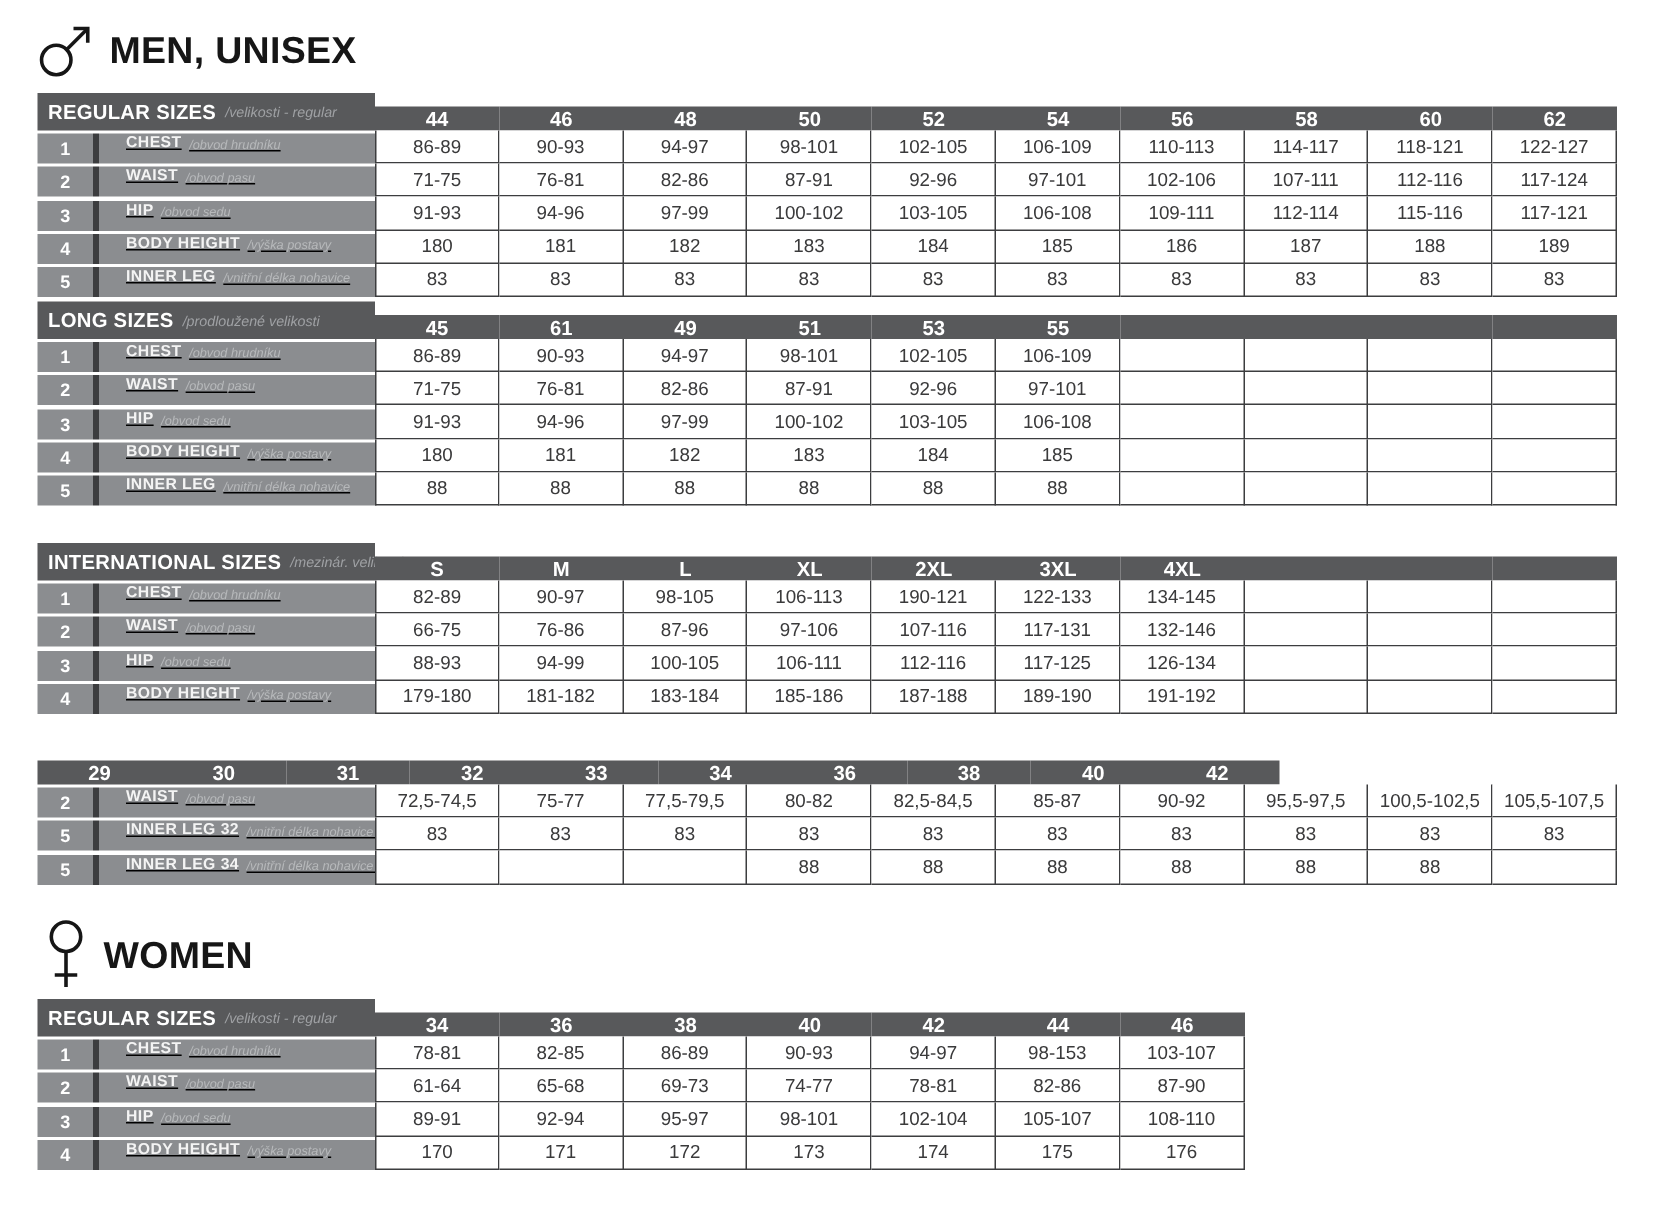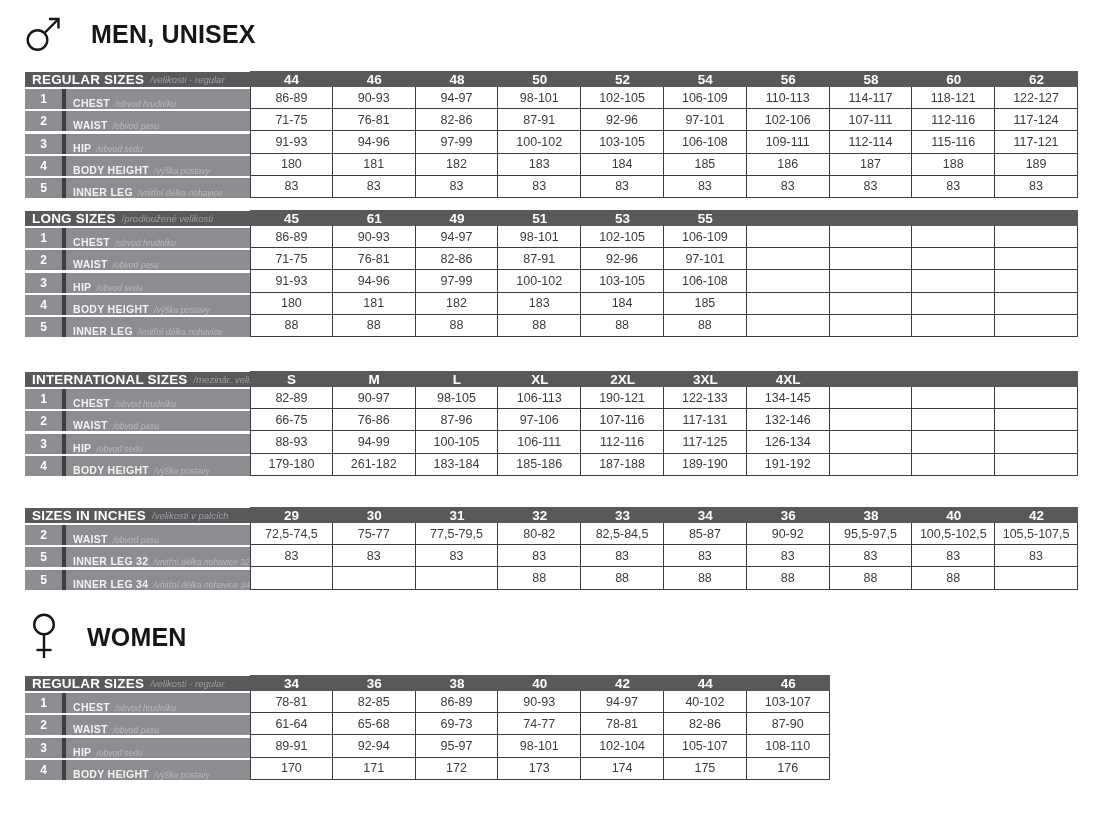--- a/index.html
+++ b/index.html
@@ -1,31 +1,31 @@
 <!DOCTYPE html>
 <html style="--c-header_bg: #58595b; --c-label_bg: #8b8d90; --c-border: #3c3d3f; --c-value_text: #3a3a3b;"><head>
 <meta charset="utf-8">
 <style>
   html,body { margin:0; padding:0; background:#fff; }
   .page {
     position:relative; width:1104px; height:820px; background:#fff;
     font-family:"Liberation Sans", sans-serif; overflow:hidden;
   }
-  .sec-title { position:absolute; display:flex; align-items:center;gap:18px; }
+  .sec-title { position:absolute; display:flex; align-items:center; }
   .sec-title svg { flex:0 0 auto; }
   .sec-title .title-text {
     font-size:25px; font-weight:700; color:#161616; letter-spacing:0.2px;
     margin-left:11px; white-space:nowrap;
   }
   .tbl { position:absolute; }
   .thead { display:flex; align-items:flex-end; height:28px; }
   .th-label {
-    width:225px; height:15px; box-sizing:border-box;
+    width:225px; height:25px; box-sizing:border-box;
     background:var(--c-header_bg,#58595b);
-    display:flex; align-items:flex-start; padding-left:7px;
+    display:flex; align-items:center; padding-left:7px;
   }
   .th-label .t-title {
     color:#fff; font-size:13.5px; font-weight:700; letter-spacing:0.2px; white-space:nowrap;
   }
   .th-label .t-sub {
     color:#9fa1a4; font-size:9.5px; font-style:italic; margin-left:6px;
     margin-top:2px; white-space:nowrap;
   }
   .th-col {
     width:82.8px; height:16px; box-sizing:border-box;
@@ -37,21 +37,21 @@
   .td-num {
     width:37px; height:20px; margin-top:2.2px;
     background:var(--c-label_bg,#8b8d90);
     color:#fff; font-size:12px; font-weight:700;
     text-align:center; line-height:20px;
   }
   .td-sep { width:4px; height:20px; margin-top:2.2px; background:var(--c-border,#3c3d3f); }
   .td-label {
     width:184px; height:20px; margin-top:2.2px; box-sizing:border-box;
     background:var(--c-label_bg,#8b8d90);
-    display:flex; align-items:flex-end; padding-left:7px; overflow:hidden;
+    display:flex; align-items:flex-start; padding-left:18px; overflow:hidden;text-decoration:underline;
   }
   .td-label .lbl {
     color:#f4f4f4; font-size:10.5px; font-weight:700; letter-spacing:0.3px; white-space:nowrap;
   }
   .td-label .sub {
     color:#b7b9bb; font-size:8.5px; font-style:italic; margin-left:5px;
     margin-top:2px; white-space:nowrap;
   }
   .td-cell {
     width:82.8px; height:22.2px; box-sizing:border-box; background:#fff;
@@ -366,38 +366,34 @@
         <div class="td-cell"></div>
       </div>
       <div class="trow">
         <div class="td-num">4</div>
         <div class="td-sep"></div>
         <div class="td-label">
           <span class="lbl">BODY HEIGHT</span>
           <span class="sub">/výška postavy</span>
         </div>
         <div class="td-cell first">179-180</div>
-        <div class="td-cell">261-182</div>
+        <div class="td-cell">181-182</div>
         <div class="td-cell">183-184</div>
         <div class="td-cell">185-186</div>
         <div class="td-cell">187-188</div>
         <div class="td-cell">189-190</div>
         <div class="td-cell">191-192</div>
         <div class="td-cell"></div>
         <div class="td-cell"></div>
         <div class="td-cell"></div>
       </div>
     </div>
 
   <div class="tbl" style="left:25px; top:495px;">
       <div class="thead">
-        <div class="th-label">
-          <span class="t-title">SIZES IN INCHES</span>
-          <span class="t-sub">/velikosti v palcích</span>
-        </div>
         <div class="th-col">29</div>
         <div class="th-col">30</div>
         <div class="th-col">31</div>
         <div class="th-col">32</div>
         <div class="th-col">33</div>
         <div class="th-col">34</div>
         <div class="th-col">36</div>
         <div class="th-col">38</div>
         <div class="th-col">40</div>
         <div class="th-col">42</div>
@@ -486,21 +482,21 @@
         <div class="td-sep"></div>
         <div class="td-label">
           <span class="lbl">CHEST</span>
           <span class="sub">/obvod hrudníku</span>
         </div>
         <div class="td-cell first">78-81</div>
         <div class="td-cell">82-85</div>
         <div class="td-cell">86-89</div>
         <div class="td-cell">90-93</div>
         <div class="td-cell">94-97</div>
-        <div class="td-cell">40-102</div>
+        <div class="td-cell">98-153</div>
         <div class="td-cell">103-107</div>
       </div>
       <div class="trow">
         <div class="td-num">2</div>
         <div class="td-sep"></div>
         <div class="td-label">
           <span class="lbl">WAIST</span>
           <span class="sub">/obvod pasu</span>
         </div>
         <div class="td-cell first">61-64</div>

